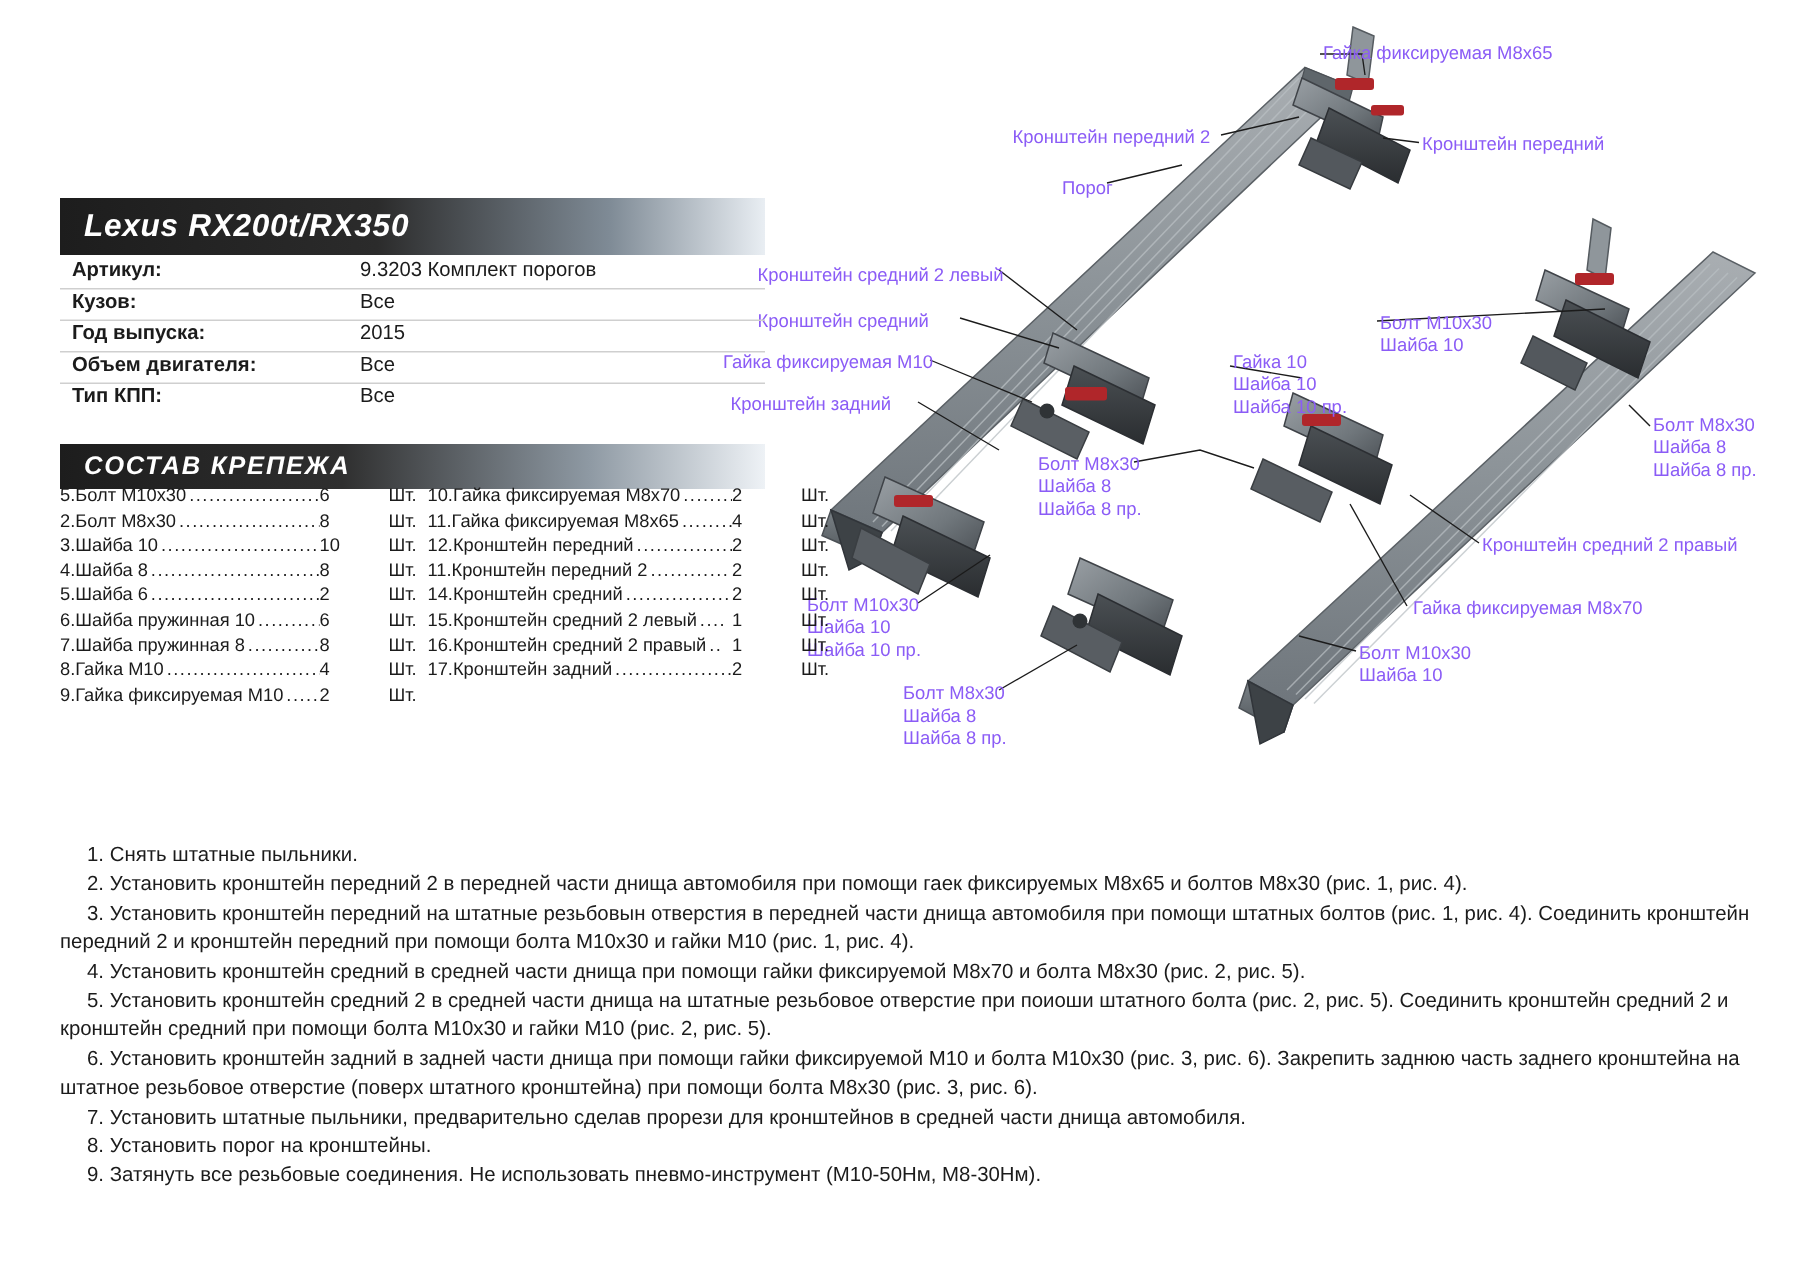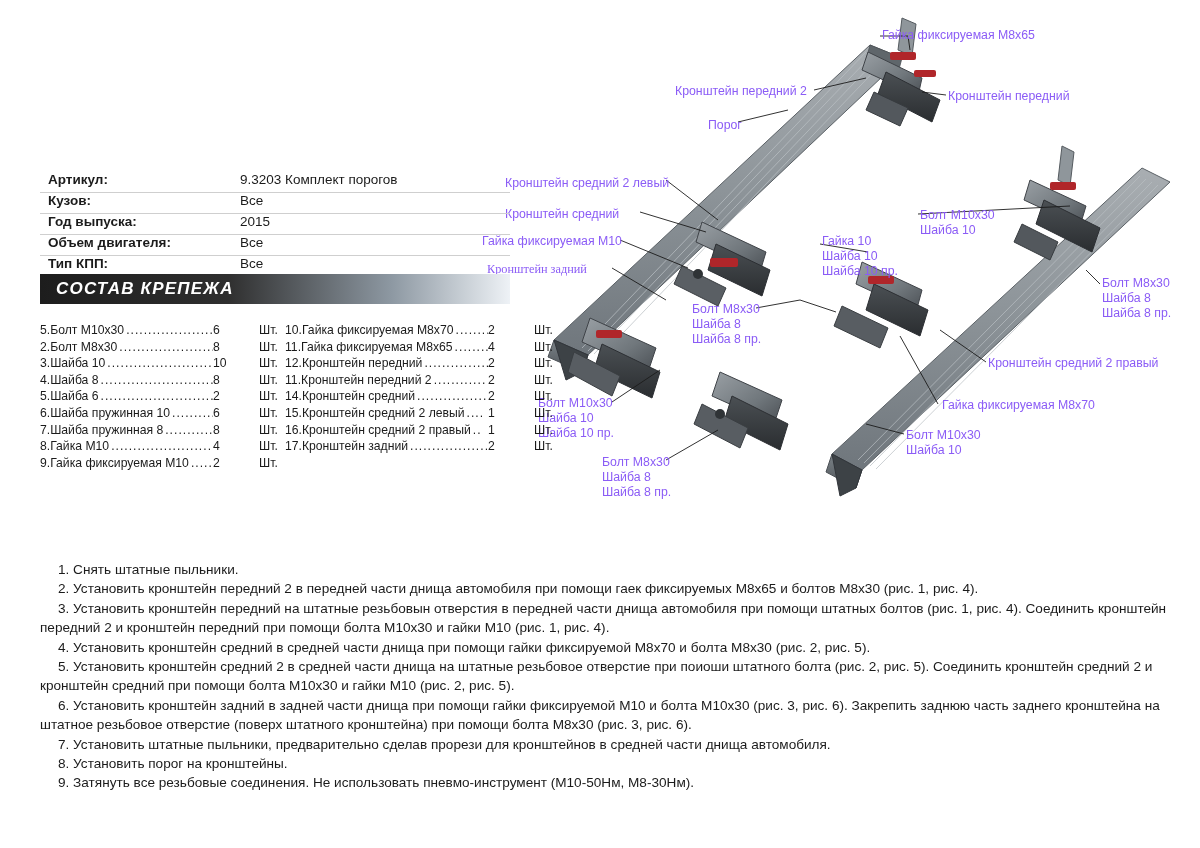--- a/index.html
+++ b/index.html
@@ -36,21 +36,21 @@
   
   .sechead {
     position:absolute; height:30px; width:470px; left:40px;
     background:linear-gradient(to right,#1d1d1d 0%,#2f2f2f 40%,#8e99a3 75%,#eef2f6 100%);
     display:flex; align-items:center;
   }
   .sechead span {
     color:#ffffff; font-weight:bold; font-style:italic; font-size:17px;
     letter-spacing:1.2px; padding-left:16px;
   }
-  #sechead-fasteners { top:274px; }
+  #sechead-fasteners { top:296px; }
   #sechead-install { top:524px; width:1120px;
     background:linear-gradient(to right,#1d1d1d 0%,#2f2f2f 28%,#8e99a3 62%,#eef2f6 100%); }
 
   
   .fastwrap {
     position:absolute; left:40px; top:322px; width:520px;
     font-size:12.2px; line-height:16.6px;
   }
   .fastwrap .cols { display:flex; }
   .fastwrap .col { width:245px; }
@@ -207,21 +207,21 @@
       </g>
     </svg>
 
     <div class="lbl multi" style="left:412px; top:28px;">Гайка фиксируемая M8x65</div>
     <div class="lbl multi" style="left:205px; top:84px;">Кронштейн передний 2</div>
     <div class="lbl multi" style="left:478px; top:89px;">Кронштейн передний</div>
     <div class="lbl multi" style="left:238px; top:118px;">Порог</div>
     <div class="lbl multi" style="left:35px; top:176px;">Кронштейн средний 2 левый</div>
     <div class="lbl multi" style="left:35px; top:207px;">Кронштейн средний</div>
     <div class="lbl multi" style="left:12px; top:234px;">Гайка фиксируемая M10</div>
-    <div class="lbl multi" style="left:17px; top:262px;font-family:Liberation Serif, serif;">Кронштейн задний</div>
+    <div class="lbl multi" style="left:17px; top:262px;">Кронштейн задний</div>
     <div class="lbl multi" style="left:450px; top:208px;">Болт M10x30
 Шайба 10</div>
     <div class="lbl multi" style="left:352px; top:234px;">Гайка 10
 Шайба 10
 Шайба 10 пр.</div>
     <div class="lbl multi" style="left:222px; top:302px;">Болт M8x30
 Шайба 8
 Шайба 8 пр.</div>
     <div class="lbl multi" style="left:632px; top:276px;">Болт M8x30
 Шайба 8
@@ -231,20 +231,23 @@
     <div class="lbl multi" style="left:68px; top:396px;">Болт M10x30
 Шайба 10
 Шайба 10 пр.</div>
     <div class="lbl multi" style="left:436px; top:428px;">Болт M10x30
 Шайба 10</div>
     <div class="lbl multi" style="left:132px; top:455px;">Болт M8x30
 Шайба 8
 Шайба 8 пр.</div>
   </div>
 
+  <div class="titlebar">
+    <div class="ttl">Lexus RX200t/RX350</div>
+  </div>
 
   <div class="specs">
     <div class="row sep">
       <div class="k">Артикул:</div>
       <div class="v">9.3203 Комплект порогов</div>
     </div>
     <div class="row sep">
       <div class="k">Кузов:</div>
       <div class="v">Все</div>
     </div>

